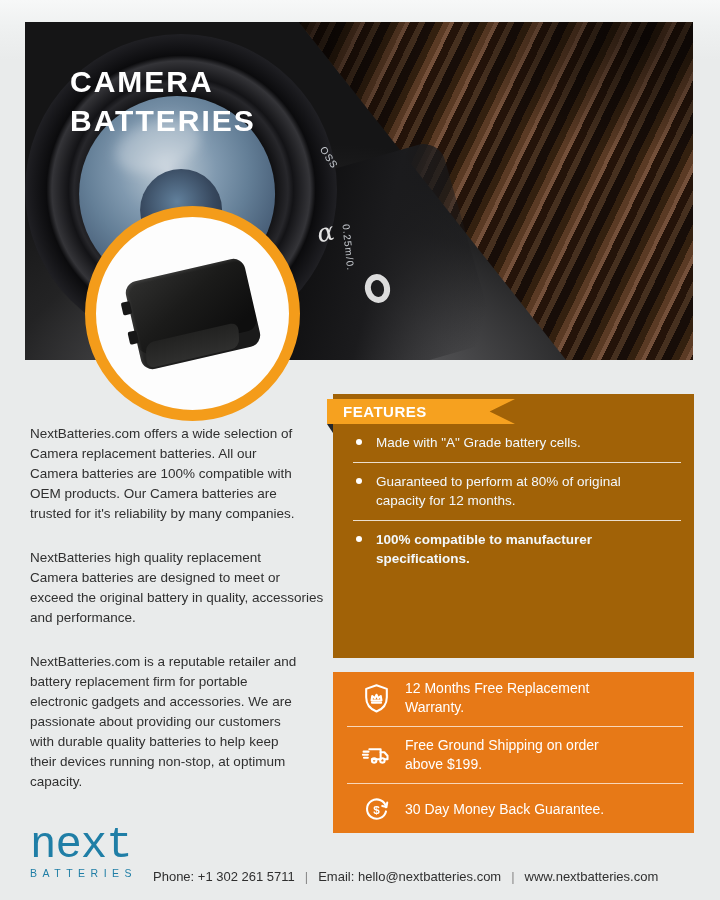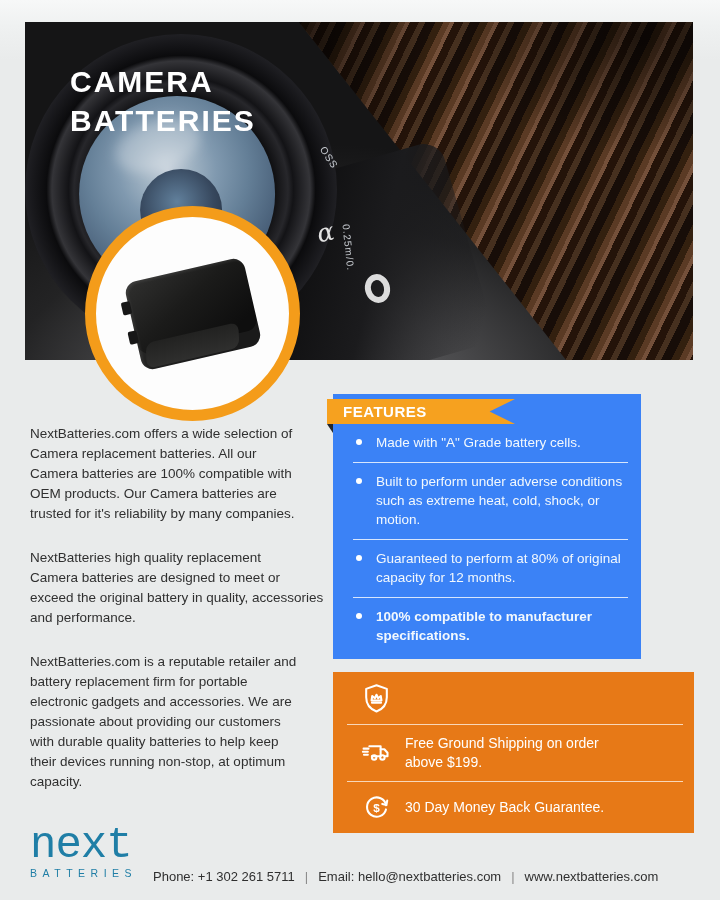--- a/index.html
+++ b/index.html
@@ -96,22 +96,22 @@
 
   
   .left-col{position:absolute;left:30px;top:424px;width:298px;}
   .para{
     margin:0 0 24px 0;color:#303030;font-size:13.5px;line-height:20px;
     white-space:pre-line;
   }
 
   
   .features-box{
-    position:absolute;left:333px;top:394px;width:308px;box-sizing:border-box;
-    background:#3b82f6;padding:30px 13px 4px 20px;min-height:264px;
+    position:absolute;left:333px;top:394px;width:361px;box-sizing:border-box;
+    background:#a16207;padding:30px 13px 4px 20px;min-height:264px;
   }
   .ribbon{
     position:absolute;left:-6px;top:5px;width:188px;height:25px;background:#f6a11f;
     clip-path:polygon(0 0,100% 0,86.5% 50%,100% 100%,0 100%);
     color:#ffffff;font-weight:bold;font-size:15px;letter-spacing:.5px;
     line-height:25px;padding-left:16px;box-sizing:border-box;
   }
   .ribbon-fold{
     position:absolute;left:-6px;top:30px;width:0;height:0;
     border-top:9px solid #23272c;border-left:6px solid transparent;
@@ -205,45 +205,42 @@
   <div class="features-box">
     <div class="ribbon">FEATURES</div>
     <div class="ribbon-fold"></div>
     <ul class="features-list">
       <li class="feature-item">
         <span class="bullet"></span>
         <span class="feature-text">Made with "A" Grade battery cells.</span>
       </li>
       <li class="feature-item">
         <span class="bullet"></span>
-        <span class="feature-text">Built to perform under adverse conditions
-such as extreme heat, cold, shock, or motion.</span>
-      </li>
-      <li class="feature-item">
-        <span class="bullet"></span>
         <span class="feature-text">Guaranteed to perform at 80% of original
 capacity for 12 months.</span>
       </li>
       <li class="feature-item">
         <span class="bullet"></span>
         <span class="feature-text">100% compatible to manufacturer
 specifications.</span>
       </li>
     </ul>
   </div>
 
   <div class="benefits-box">
     <div class="benefit-row">
       <span class="benefit-icon">
         <svg viewBox="0 0 24 24">
           <path d="M12 2.3 19.5 5v6c0 5.2-3.1 8.7-7.5 10.4C7.6 19.7 4.5 16.2 4.5 11V5Z"></path>
           <path d="M8.4 13.4l.5-3.2 1.9 1.6L12 9.3l1.2 2.5 1.9-1.6.5 3.2z"></path>
           <path d="M8.7 15h6.6"></path>
         </svg>
       </span>
+      <span class="benefit-text">12 Months Free Replacement
+Warranty.</span>
     </div>
     <div class="benefit-row">
       <span class="benefit-icon">
         <svg viewBox="0 0 24 24">
           <path d="M6.8 7.5H15v7.2H8.6"></path>
           <path d="M15 9.6h2.7l2.3 2.6v2.5h-1.9"></path>
           <circle cx="10.3" cy="15.6" r="1.6"></circle>
           <circle cx="16.3" cy="15.6" r="1.6"></circle>
           <path d="M2.6 9.2h3.6M2.1 11.4h3.6M2.9 13.6h2.8"></path>
         </svg>

